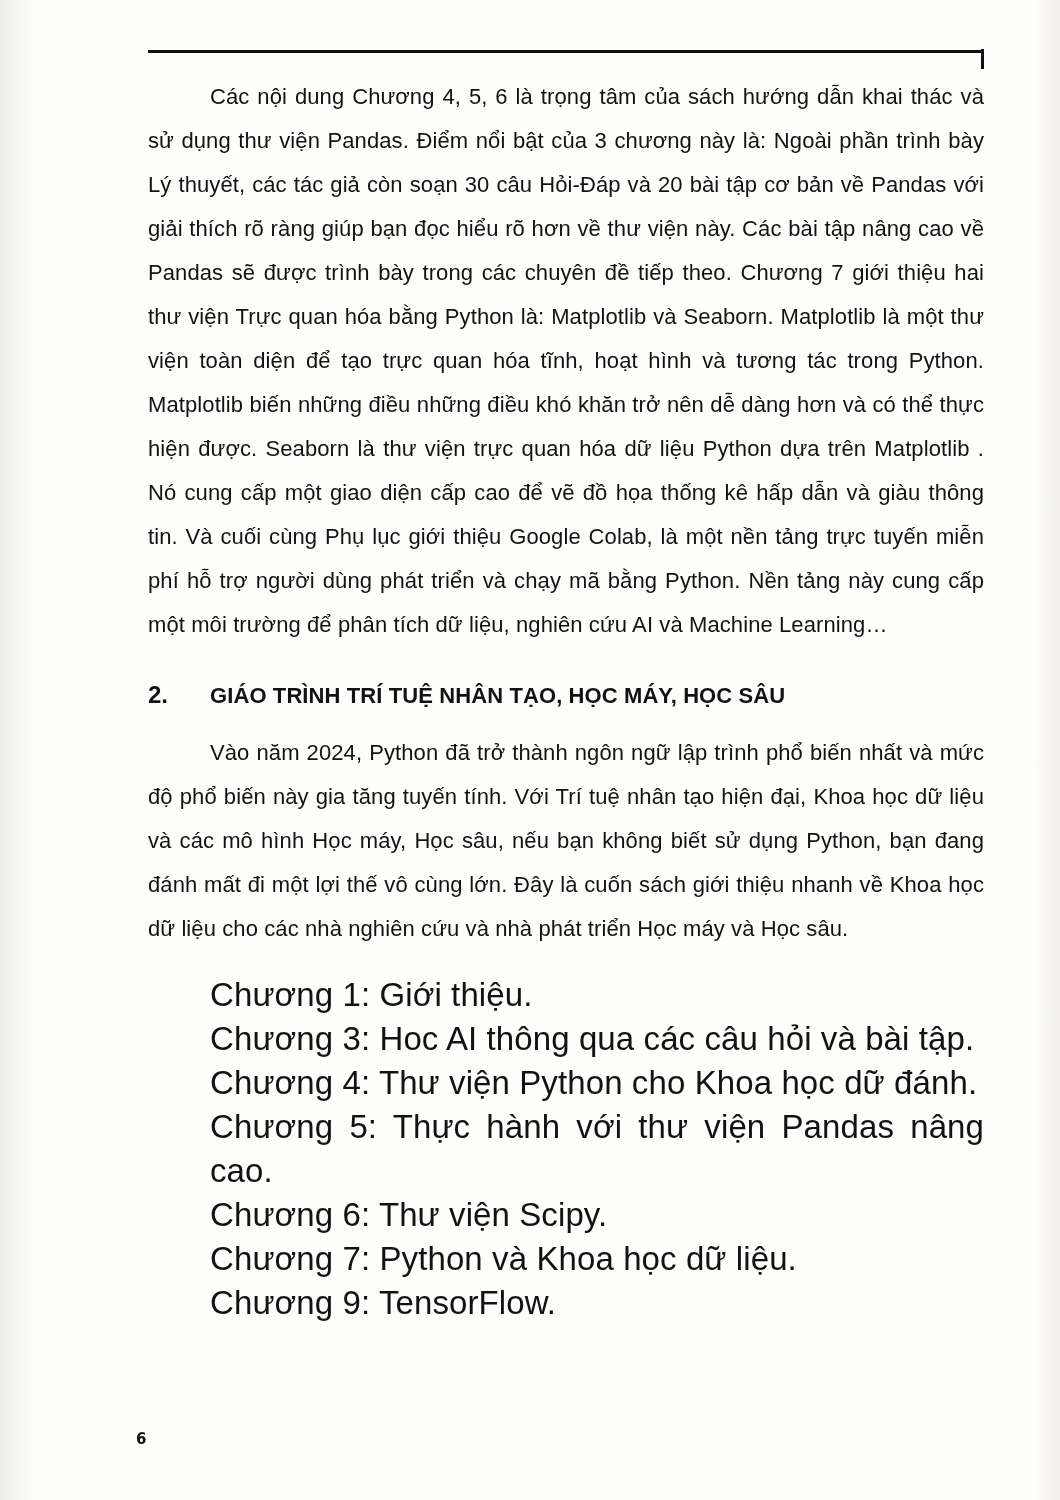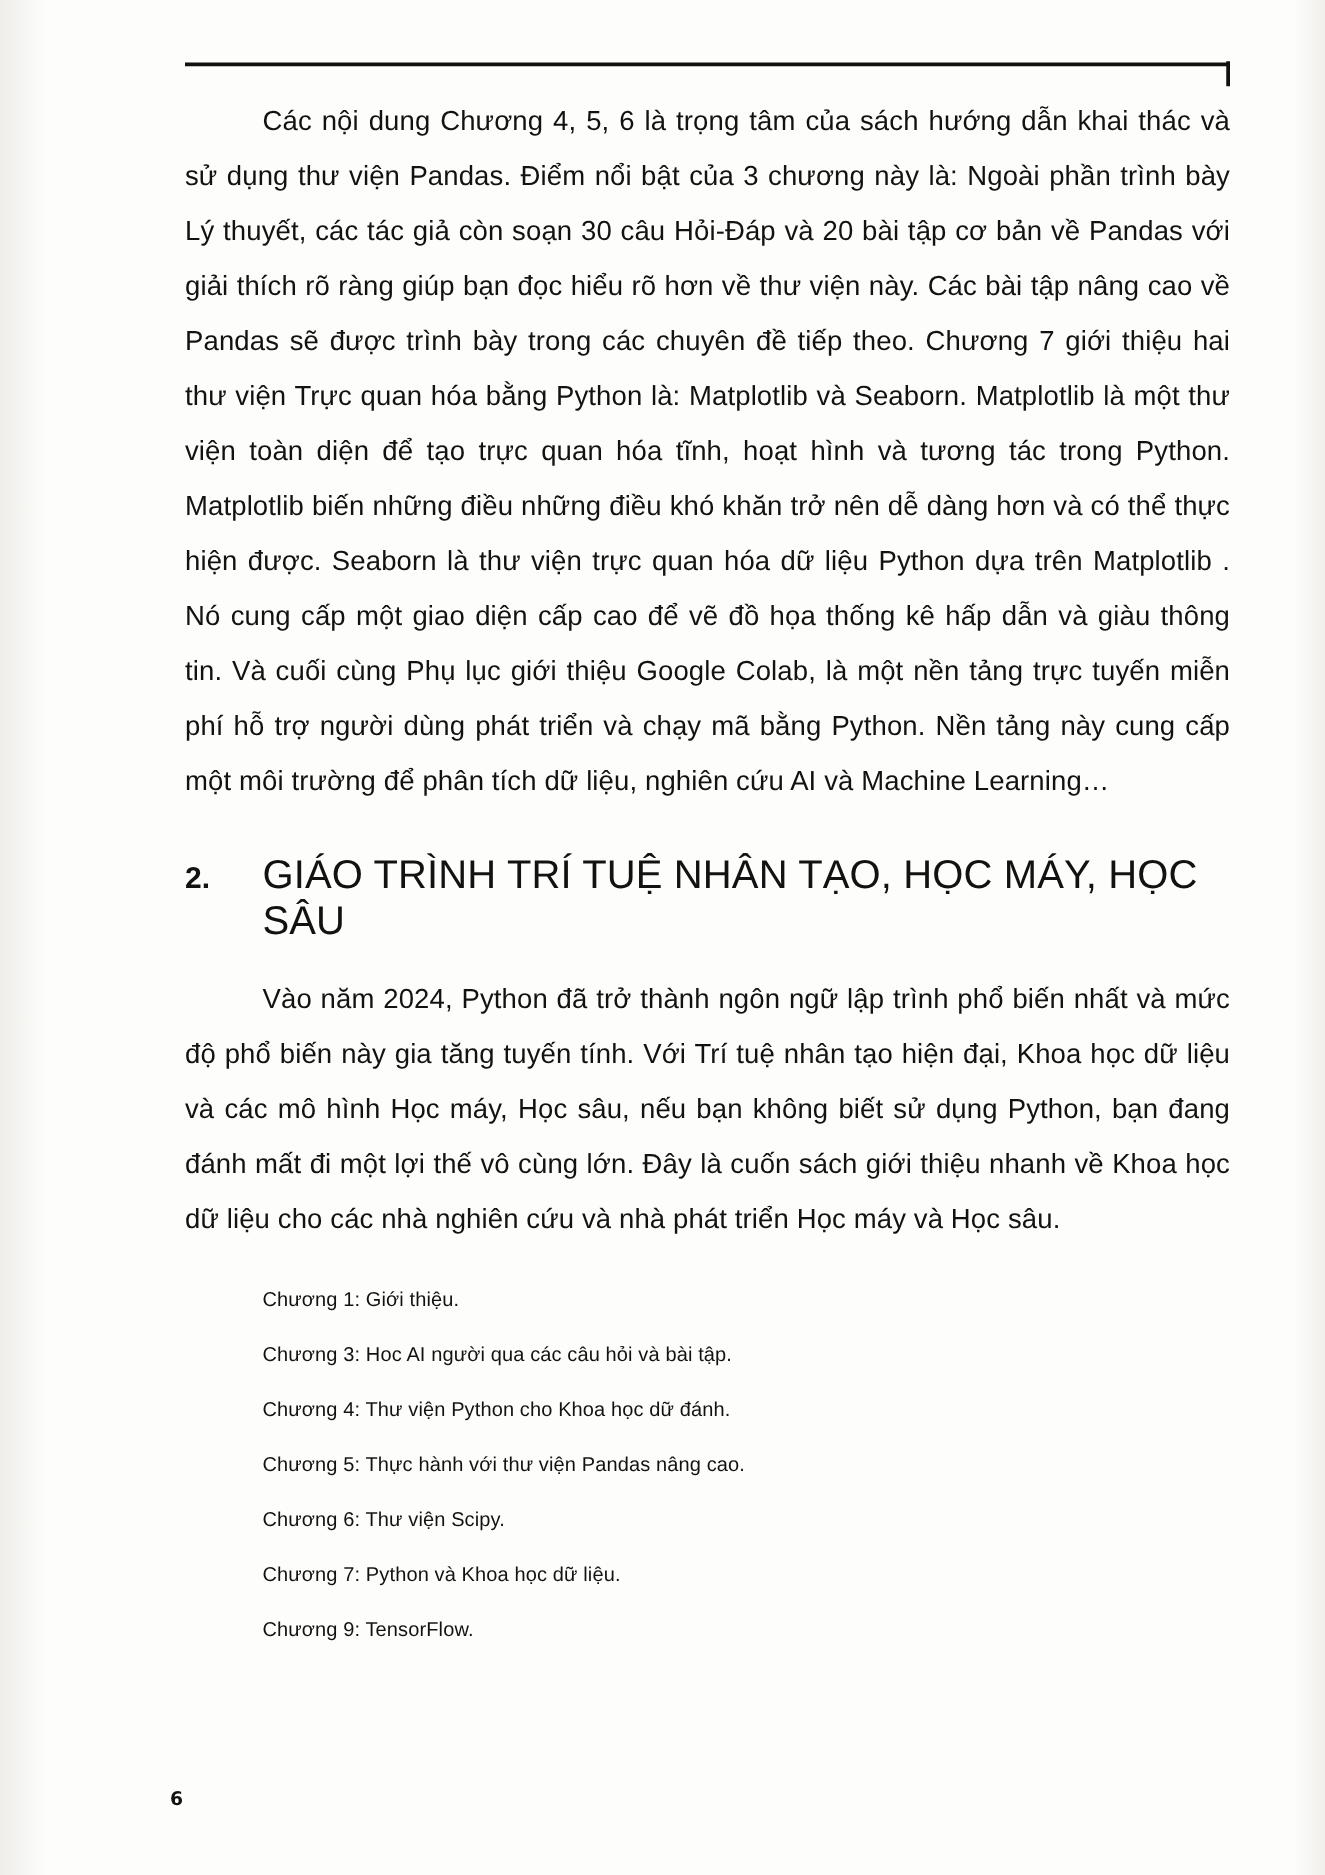--- a/index.html
+++ b/index.html
@@ -100,30 +100,30 @@
     margin-bottom: 4px;
     font-weight: bold;
   }
   .section-num {
     width: 62px;
     flex: 0 0 62px;
     font-size: 24px;
     font-weight: bold;
   }
   .section-title {
-    font-size: 32px;
-    font-weight: normal;
+    font-size: 22px;
+    font-weight: bold;
     letter-spacing: .1px;
   }
 
   .list {
     margin-top: 12px;
   }
   .list-item {
-    font-size: 16px;
+    font-size: 33px;
     line-height: 44px;
     padding-left: 62px;
     text-align: justify;
     letter-spacing: .1px;
   }
 
   .folio {
     position: absolute;
     left: 136px;
     top: 1430px;
@@ -146,21 +146,21 @@
 
     <div class="section-heading">
       <div class="section-num">2.</div>
       <div class="section-title">GIÁO TRÌNH TRÍ TUỆ NHÂN TẠO, HỌC MÁY, HỌC SÂU</div>
     </div>
 
     <p class="para">Vào năm 2024, Python đã trở thành ngôn ngữ lập trình phổ biến nhất và mức độ phổ biến này gia tăng tuyến tính. Với Trí tuệ nhân tạo hiện đại, Khoa học dữ liệu và các mô hình Học máy, Học sâu, nếu bạn không biết sử dụng Python, bạn đang đánh mất đi một lợi thế vô cùng lớn. Đây là cuốn sách giới thiệu nhanh về Khoa học dữ liệu cho các nhà nghiên cứu và nhà phát triển Học máy và Học sâu.</p>
 
     <div class="list">
       <div class="list-item">Chương 1: Giới thiệu.</div>
-      <div class="list-item">Chương 3: Hoc AI người qua các câu hỏi và bài tập.</div>
+      <div class="list-item">Chương 3: Hoc AI thông qua các câu hỏi và bài tập.</div>
       <div class="list-item">Chương 4: Thư viện Python cho Khoa học dữ đánh.</div>
       <div class="list-item">Chương 5: Thực hành với thư viện Pandas nâng cao.</div>
       <div class="list-item">Chương 6: Thư viện Scipy.</div>
       <div class="list-item">Chương 7: Python và Khoa học dữ liệu.</div>
       <div class="list-item">Chương 9: TensorFlow.</div>
 
     </div>
 
   </div>
 

